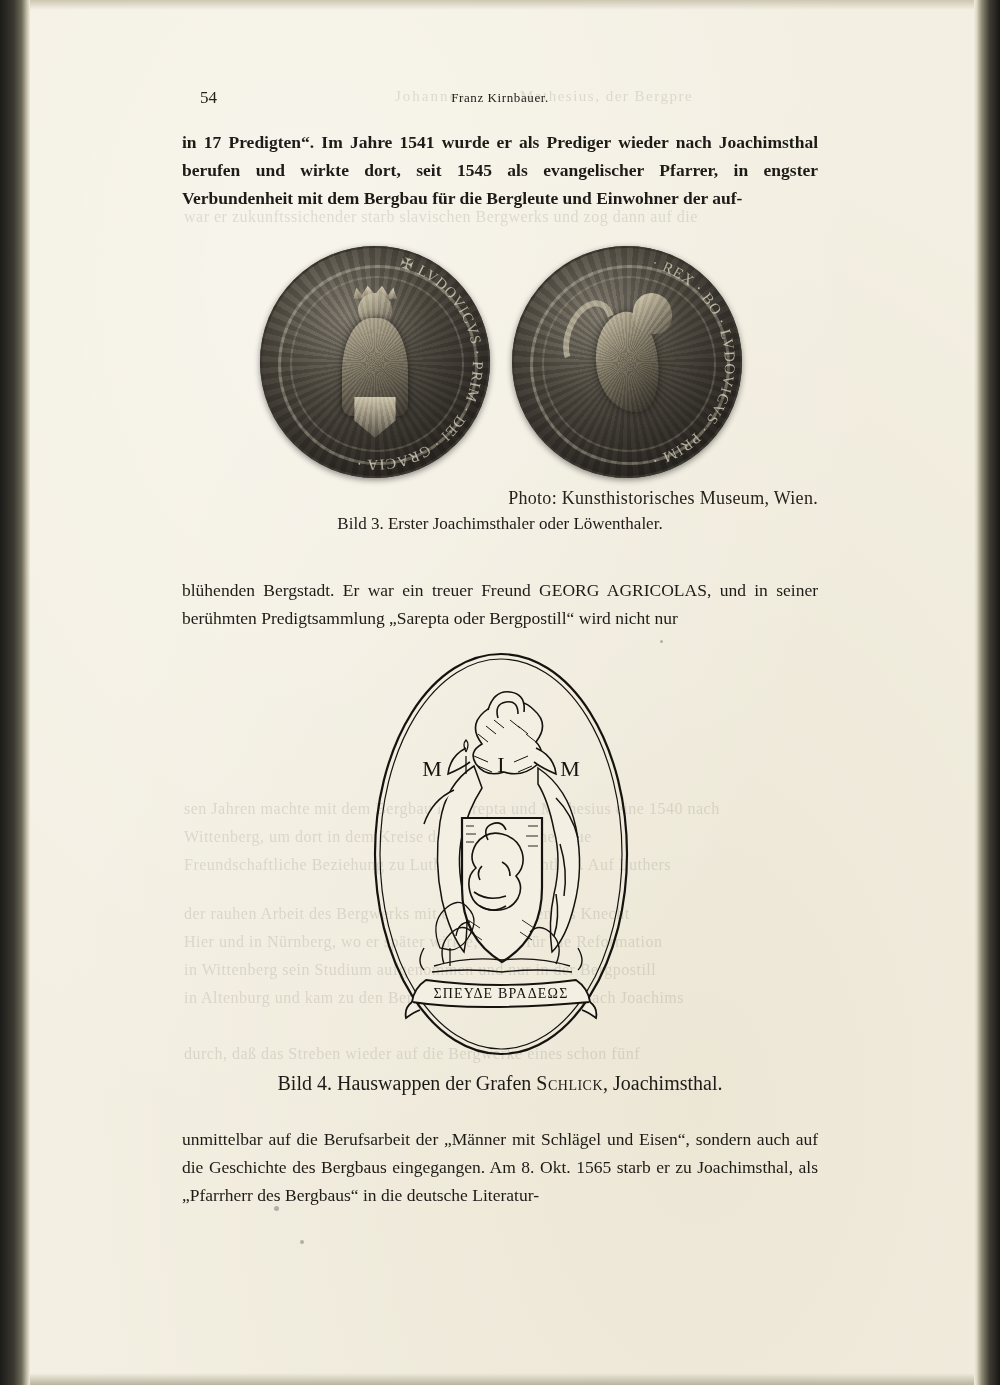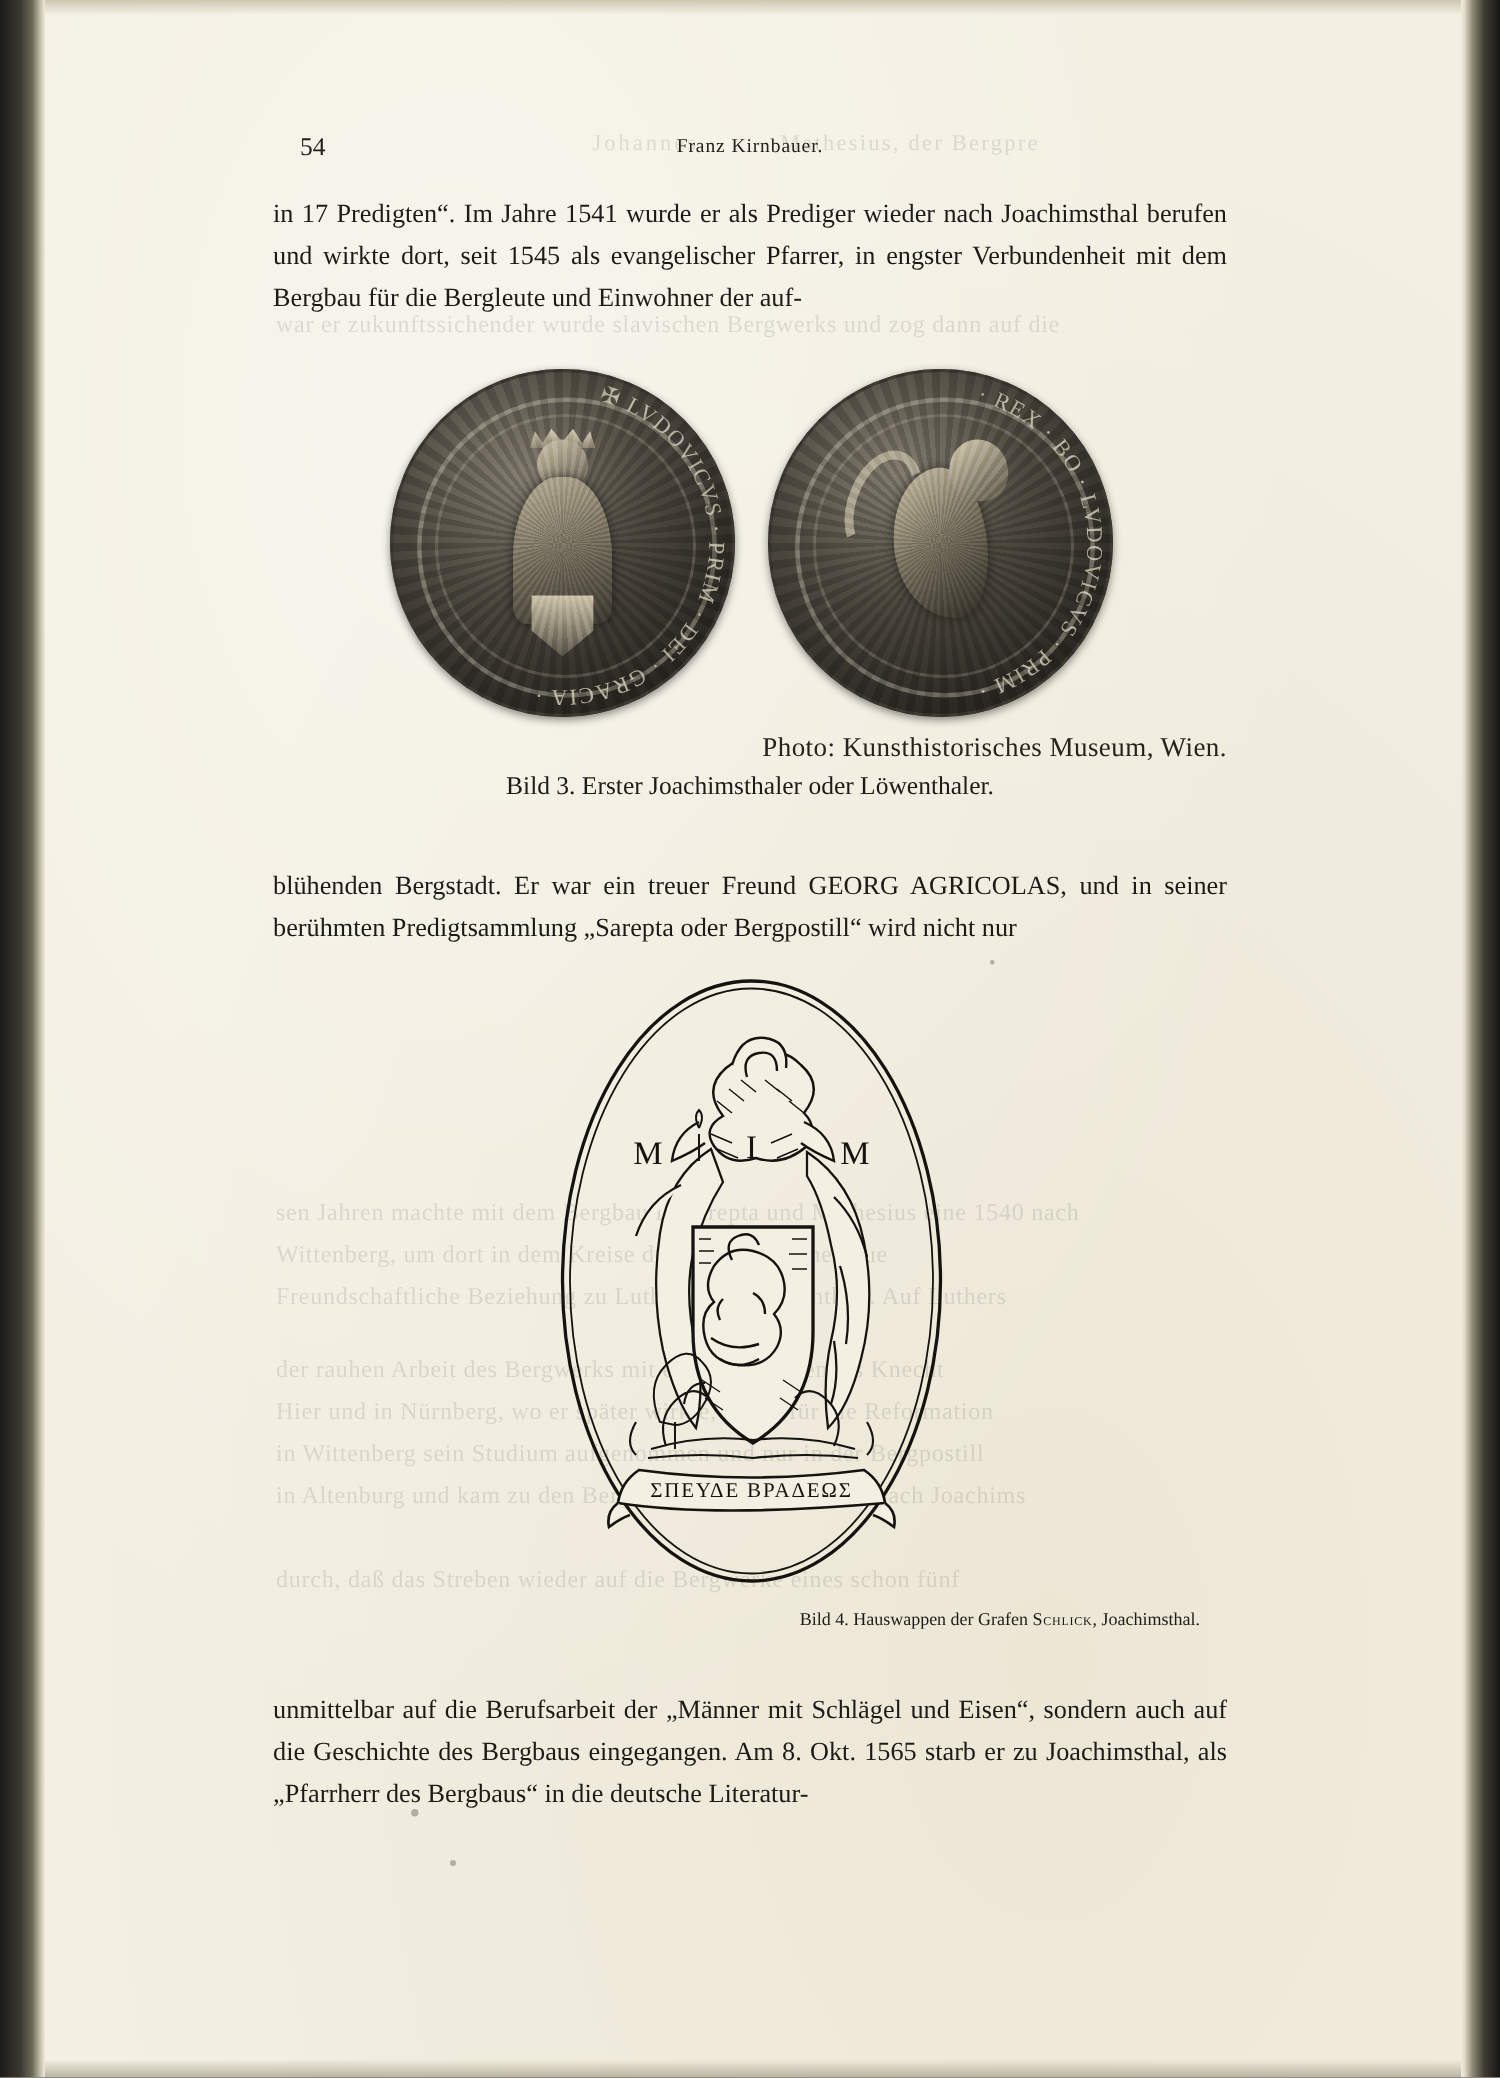--- a/index.html
+++ b/index.html
@@ -95,21 +95,21 @@
   .para {
     position: absolute;
     left: 182px;
     width: 636px;
     font-size: 17.5px;
     line-height: 28px;
     color: #1d1b17;
     text-align: justify;
     text-justify: inter-word;
   }
-  .p-top { top: 128px; }
+  .p-top { top: 128px; font-weight: bold; }
   .p-mid { top: 576px; }
   .p-bot { top: 1125px; }
 
   
   .fig3 {
     position: absolute;
     top: 236px;
     left: 182px;
     width: 636px;
     height: 300px;
@@ -270,43 +270,43 @@
   .arms {
     position: absolute;
     left: 188px;
     top: 0;
     width: 262px;
     height: 412px;
   }
   .cap4 {
     position: absolute;
     top: 1072px;
-    left: 164px;
+    left: 182px;
     width: 636px;
-    text-align: right;
-    font-size: 12px;
+    text-align: center;
+    font-size: 20px;
     color: #1d1b17;
   }
   .cap4 .sc { font-variant: small-caps; letter-spacing: 0.5px; }
 
   .speck {
     position: absolute;
     background: #6b6456;
     border-radius: 50%;
     opacity: 0.45;
   }
 </style>
 </head>
 <body>
 
 <div class="page">
 
   <div class="ghost" style="left:395px; top:88px; font-size:15px; letter-spacing:2px;">Johannes</div>
   <div class="ghost" style="left:520px; top:88px; font-size:15px; letter-spacing:1.5px;">Mathesius, der Bergpre</div>
-  <div class="ghost" style="left:184px; top:208px; font-size:16px;">war er zukunftssichender wurde slavischen Bergwerks und zog dann auf die</div>
+  <div class="ghost" style="left:184px; top:208px; font-size:16px;">war er zukunftssichender starb slavischen Bergwerks und zog dann auf die</div>
   <div class="ghost" style="left:184px; top:905px; font-size:16px;">der rauhen Arbeit des Bergwerks mit eigenen Händen als Knecht</div>
   <div class="ghost" style="left:184px; top:933px; font-size:16px;">Hier und in Nürnberg, wo er später wirkte, hat er für die Reformation</div>
   <div class="ghost" style="left:184px; top:961px; font-size:16px;">in Wittenberg sein Studium aufgenommen und nur in der Bergpostill</div>
   <div class="ghost" style="left:184px; top:989px; font-size:16px;">in Altenburg und kam zu den Bergleuten, in Joachimsthal nach Joachims</div>
   <div class="ghost" style="left:184px; top:1045px; font-size:16px;">durch, daß das Streben wieder auf die Bergwerke eines schon fünf</div>
   <div class="ghost" style="left:184px; top:800px; font-size:16px;">sen Jahren machte mit dem Bergbau in Sarepta und Mathesius eine 1540 nach</div>
   <div class="ghost" style="left:184px; top:828px; font-size:16px;">Wittenberg, um dort in dem Kreise der Gelehrten eine neue</div>
   <div class="ghost" style="left:184px; top:856px; font-size:16px;">Freundschaftliche Beziehung zu Luther und Melanchthon. Auf Luthers</div>
 
   <div class="speck" style="left:274px; top:1206px; width:5px; height:5px;"></div>

